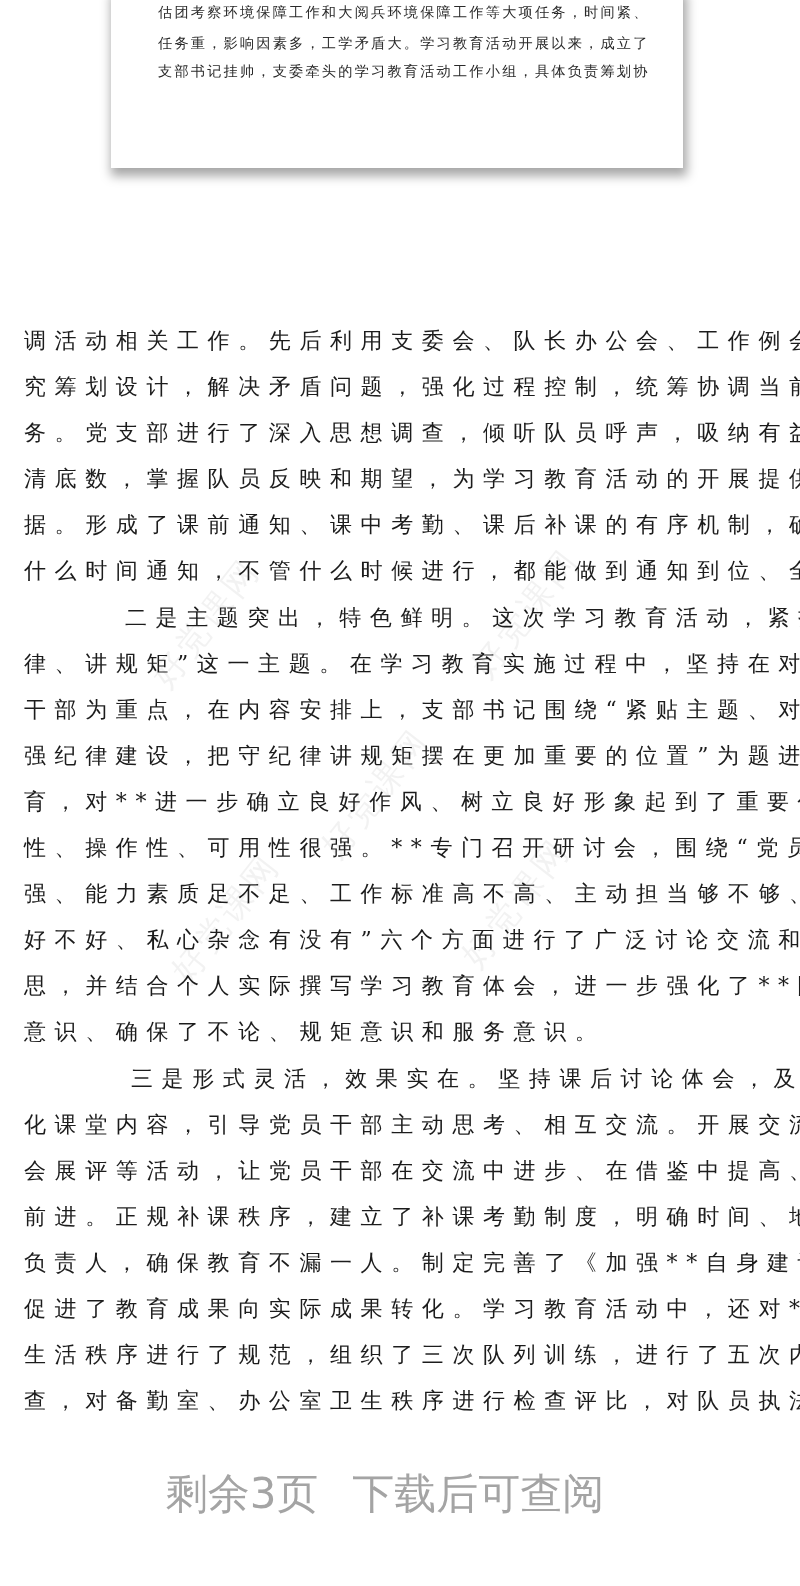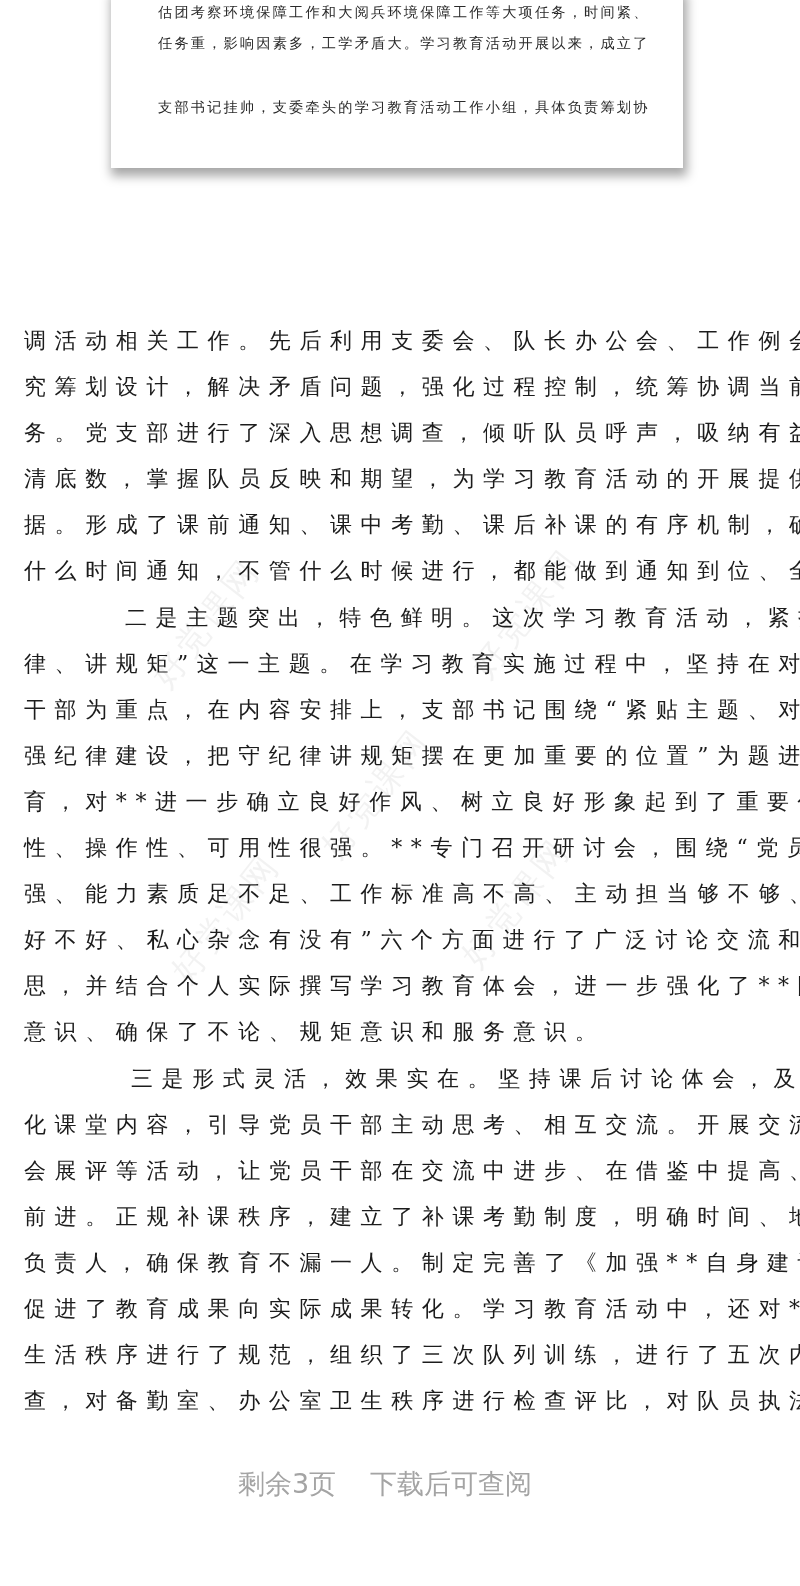--- a/index.html
+++ b/index.html
@@ -30,21 +30,21 @@
     left: 47px;
     width: 480px;
     font-size: 14.2px;
     line-height: 20px;
     letter-spacing: 2.2px;
     white-space: nowrap;
     color: #2a2a2a;
   }
   .card-line.l0 { top: 12px; }
   .card-line.l1 { top: 43px; }
-  .card-line.l2 { top: 71px; margin-top: 36px; }
+  .card-line.l2 { top: 71px; }
 
   
   .body-text {
     position: absolute;
     left: 24px;
     top: 323px;
     width: 760px;
   }
   .line {
     height: 46.1px;
@@ -70,21 +70,21 @@
   }
 
   
   .remaining {
     position: absolute;
     left: 0;
     top: 1466px;
     width: 770px;
     text-align: center;
     font-family: "DejaVu Sans", "Liberation Sans", sans-serif;
-    font-size: 27px;
+    font-size: 42px;
     color: #a4a4a4;
     letter-spacing: 0px;
   }
   .remaining .gap { display: inline-block; width: 34px; }
 </style>
 </head>
 <body>
 
 <div class="page-card">
   <div class="card-line l0">估团考察环境保障工作和大阅兵环境保障工作等大项任务，时间紧、</div>

